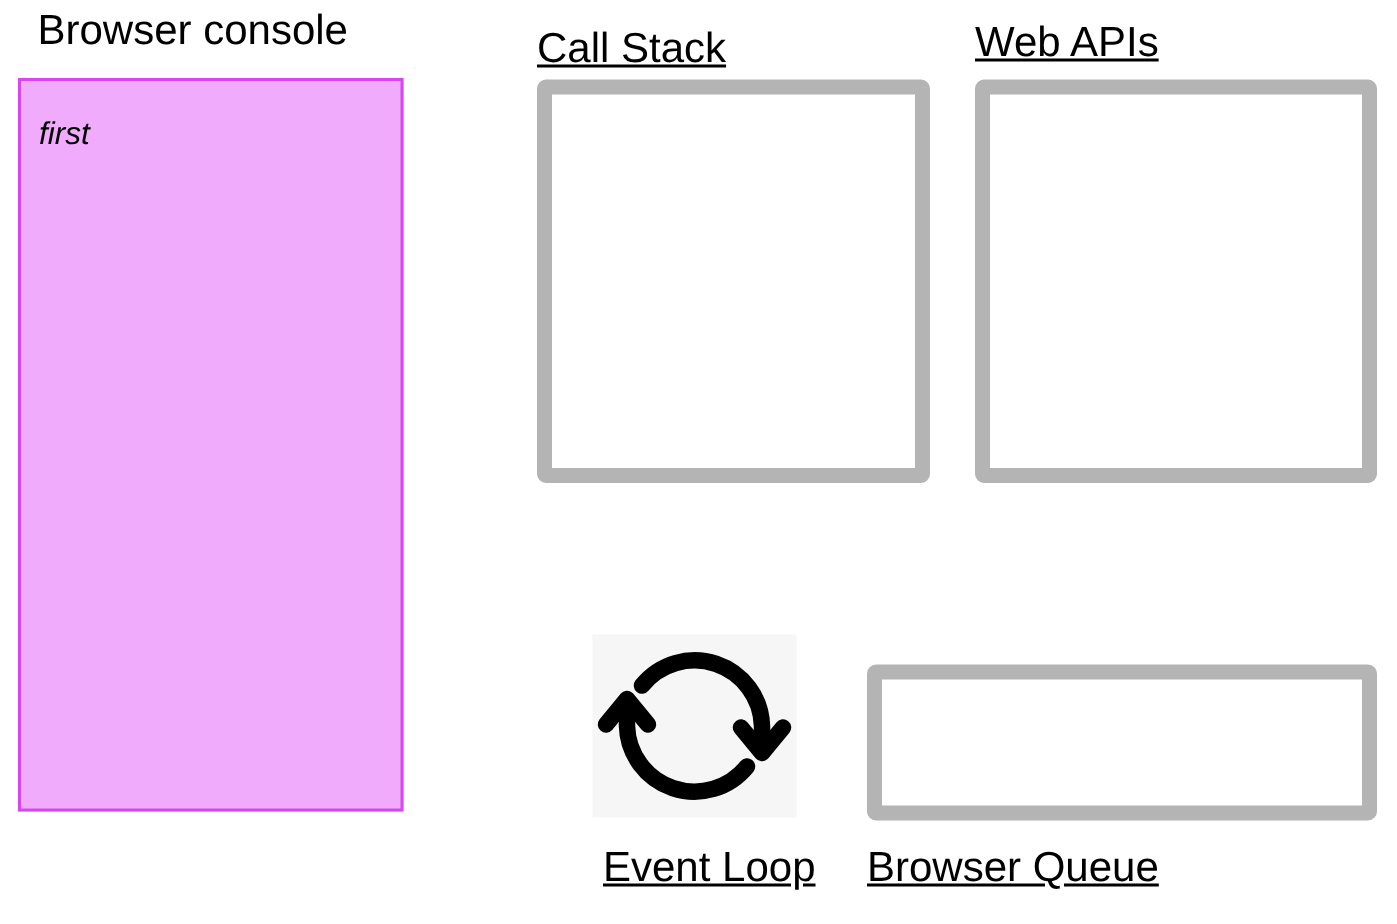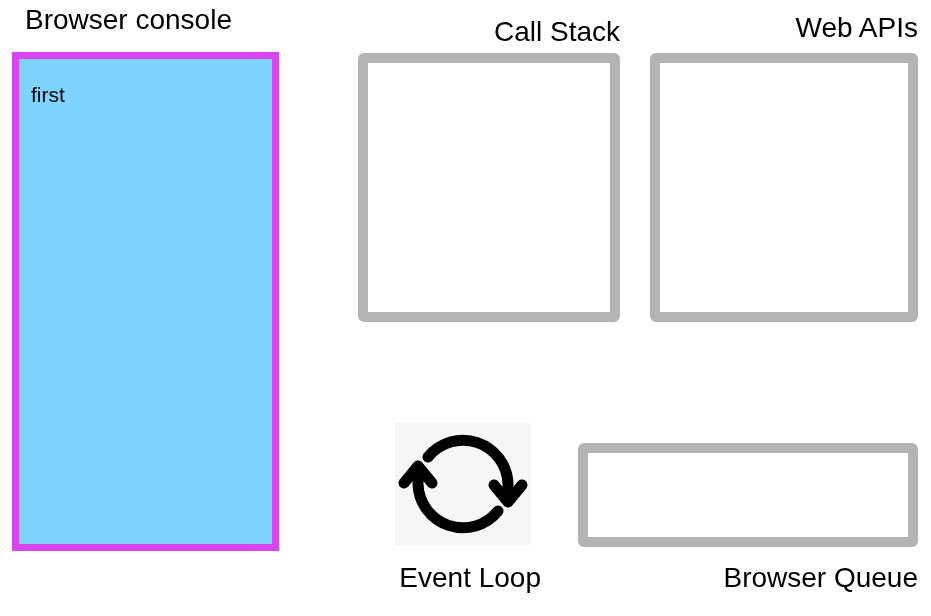--- a/index.html
+++ b/index.html
@@ -21,37 +21,39 @@
   
   .label {
     position: absolute;
     font-family: "Liberation Sans", sans-serif;
     font-size: 28px;
     line-height: 27px;
     color: #000000;
     white-space: nowrap;
   }
   .label-center {
-    text-align: right;
+    text-align: left;
+    text-decoration: underline;
   }
 
   
   #console-title {
     left: 25px;
     top: 6px;
   }
   #console-box {
     position: absolute;
     left: 12px;
     top: 52px;
     width: 253px;
     height: 485px;
-    border: 7px solid #d946ef;
-    background: #7dd3fc;
+    border: 2px solid #d946ef;
+    background: #f0abfc;
     box-sizing: content-box;
+    font-style: italic;
   }
   #console-output {
     position: absolute;
     left: 12px;
     top: 24px;
     font-family: "Liberation Sans", sans-serif;
     font-size: 21px;
     line-height: 24px;
     color: #000000;
     white-space: pre-wrap;
@@ -102,21 +104,21 @@
     width: 136px;
     height: 122px;
     background: #f6f6f6;
   }
   #eventloop-icon svg {
     display: block;
     width: 136px;
     height: 122px;
   }
   #eventloop-title {
-    left: 385px;
+    left: 402px;
     top: 564px;
     width: 156px;
   }
 </style>
 </head>
 <body>
 
 <div class="label" id="console-title">Browser console</div>
 
 <div id="console-box">

